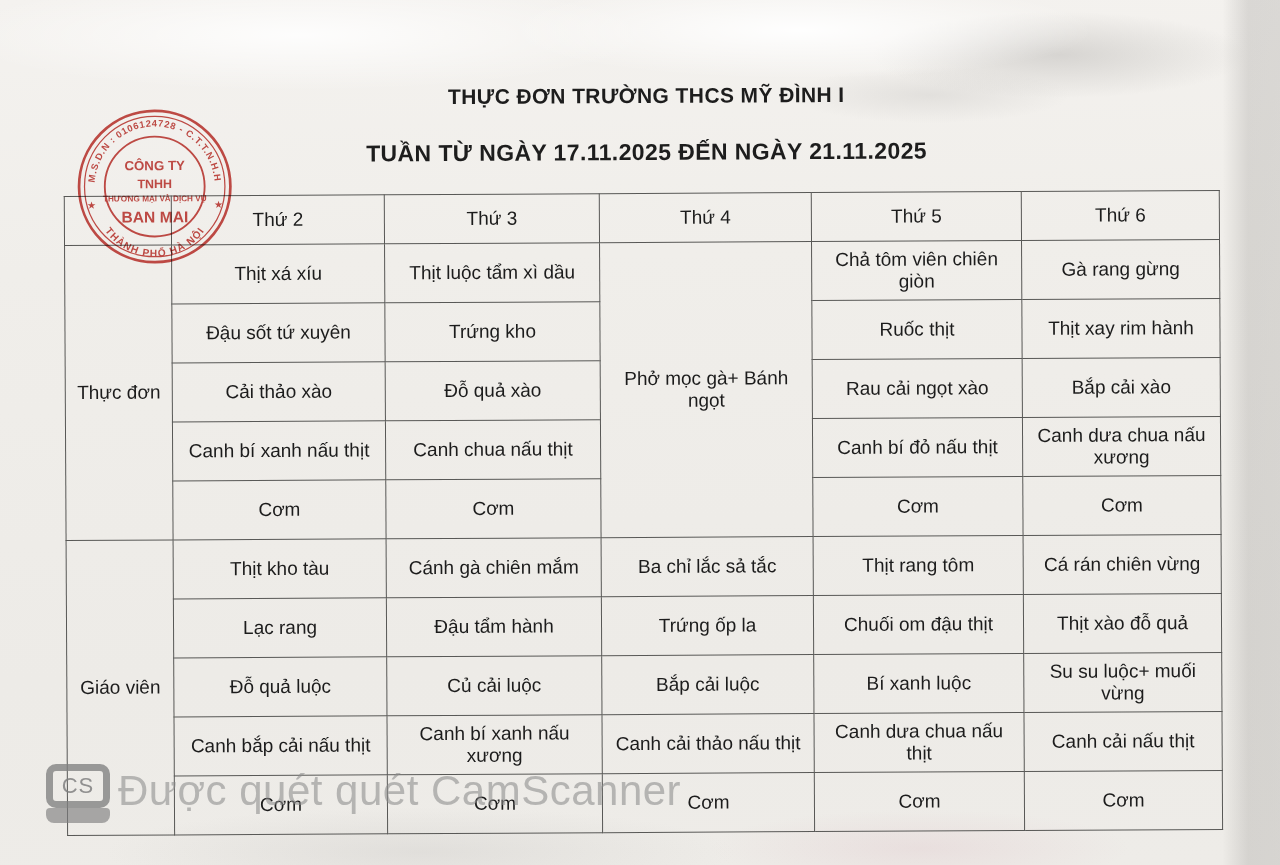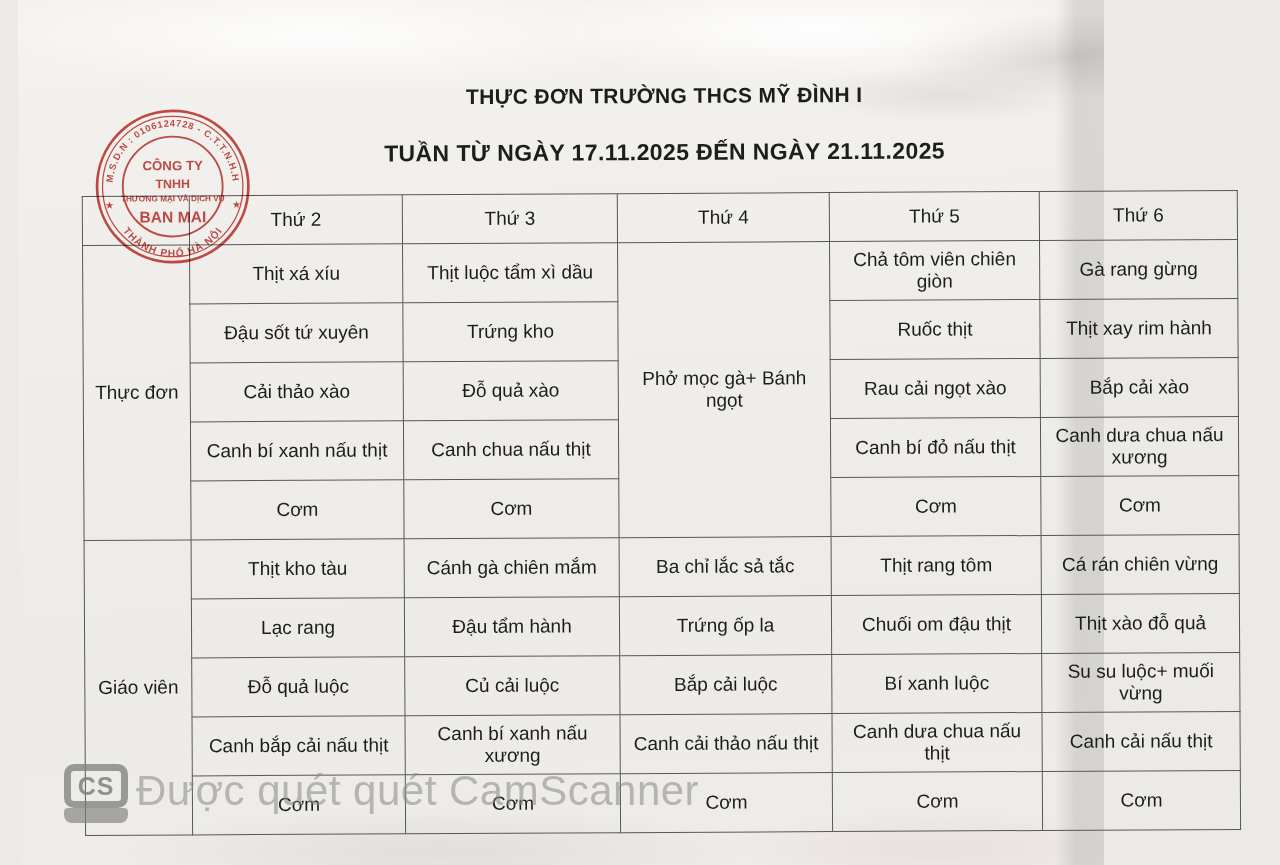--- a/index.html
+++ b/index.html
@@ -2,32 +2,31 @@
 <html><head>
 <meta charset="utf-8">
 <style>
   html,body{margin:0;padding:0;}
   body{
     width:1280px;height:865px;overflow:hidden;
     font-family:"Liberation Sans","DejaVu Sans",sans-serif;
     background:#eceae6;
   }
   .scan{
-    position:relative;width:1086px;height:865px;
+    position:relative;width:1280px;height:865px;
     background-color:#efede9;
     background-image:
       linear-gradient(to right, rgba(0,0,0,0) 95.5%, rgba(125,123,120,.22) 97.5%, rgba(160,158,155,.30) 100%),
       radial-gradient(ellipse 420px 70px at 800px 30px, rgba(255,255,255,.95), rgba(255,255,255,0) 70%),
       radial-gradient(ellipse 260px 60px at 1060px 55px, rgba(205,203,200,.75), rgba(205,203,200,0) 72%),
       radial-gradient(ellipse 200px 40px at 930px 95px, rgba(215,213,210,.6), rgba(215,213,210,0) 70%),
       radial-gradient(ellipse 500px 80px at 300px 35px, rgba(255,255,255,.85), rgba(255,255,255,0) 70%),
       radial-gradient(ellipse 300px 55px at 920px 848px, rgba(214,176,186,.22), rgba(214,176,186,0) 70%),
       radial-gradient(ellipse 420px 60px at 420px 852px, rgba(200,198,195,.35), rgba(200,198,195,0) 75%),
       linear-gradient(178deg,#f4f2ef 0%,#f0eeea 30%,#edebe7 75%,#eeece8 100%);
-    margin-left: 18px;
   }
   .sheet{position:absolute;left:0;top:0;width:1280px;height:865px;transform:rotate(-0.3deg);transform-origin:640px 430px;}
   .title-line{position:absolute;left:0;width:1296px;text-align:center;color:#1d1d1d;font-weight:bold;letter-spacing:.4px;}
   .title-1{top:84px;font-size:21px;}
   .title-2{top:139px;font-size:23px;}
   table.menu{
     position:absolute;left:65px;top:193px;width:1155px;height:639px;
     border-collapse:collapse;table-layout:fixed;
     font-size:19px;color:#1c1c1c;
   }
@@ -42,21 +41,21 @@
   td.lbl{font-size:19px;}
   
   .stamp{position:absolute;left:76px;top:106px;width:160px;height:156px;mix-blend-mode:multiply;opacity:.88;}
   .stamp svg{width:100%;height:100%;}
   
   .wm{position:absolute;left:0;top:0;width:1280px;height:865px;pointer-events:none;}
   .wm-logo-box{
     position:absolute;left:46px;top:764px;width:50px;height:30px;
     border:7px solid rgba(128,128,128,.78);border-radius:10px;
     display:flex;align-items:center;justify-content:center;
-    color:rgba(128,128,128,.85);font-weight:bold;font-size:25px;letter-spacing:1px;
+    color:rgba(128,128,128,.85);font-weight:normal;font-size:22px;letter-spacing:1px;
   }
   .wm-logo-bar{
     position:absolute;left:46px;top:808px;width:64px;height:15px;
     background:rgba(128,128,128,.65);border-radius:4px 4px 8px 8px;
   }
   .wm-text{
     position:absolute;left:118px;top:767px;
     font-size:42px;color:rgba(140,140,140,.58);letter-spacing:.5px;white-space:nowrap;
   }
 </style>

